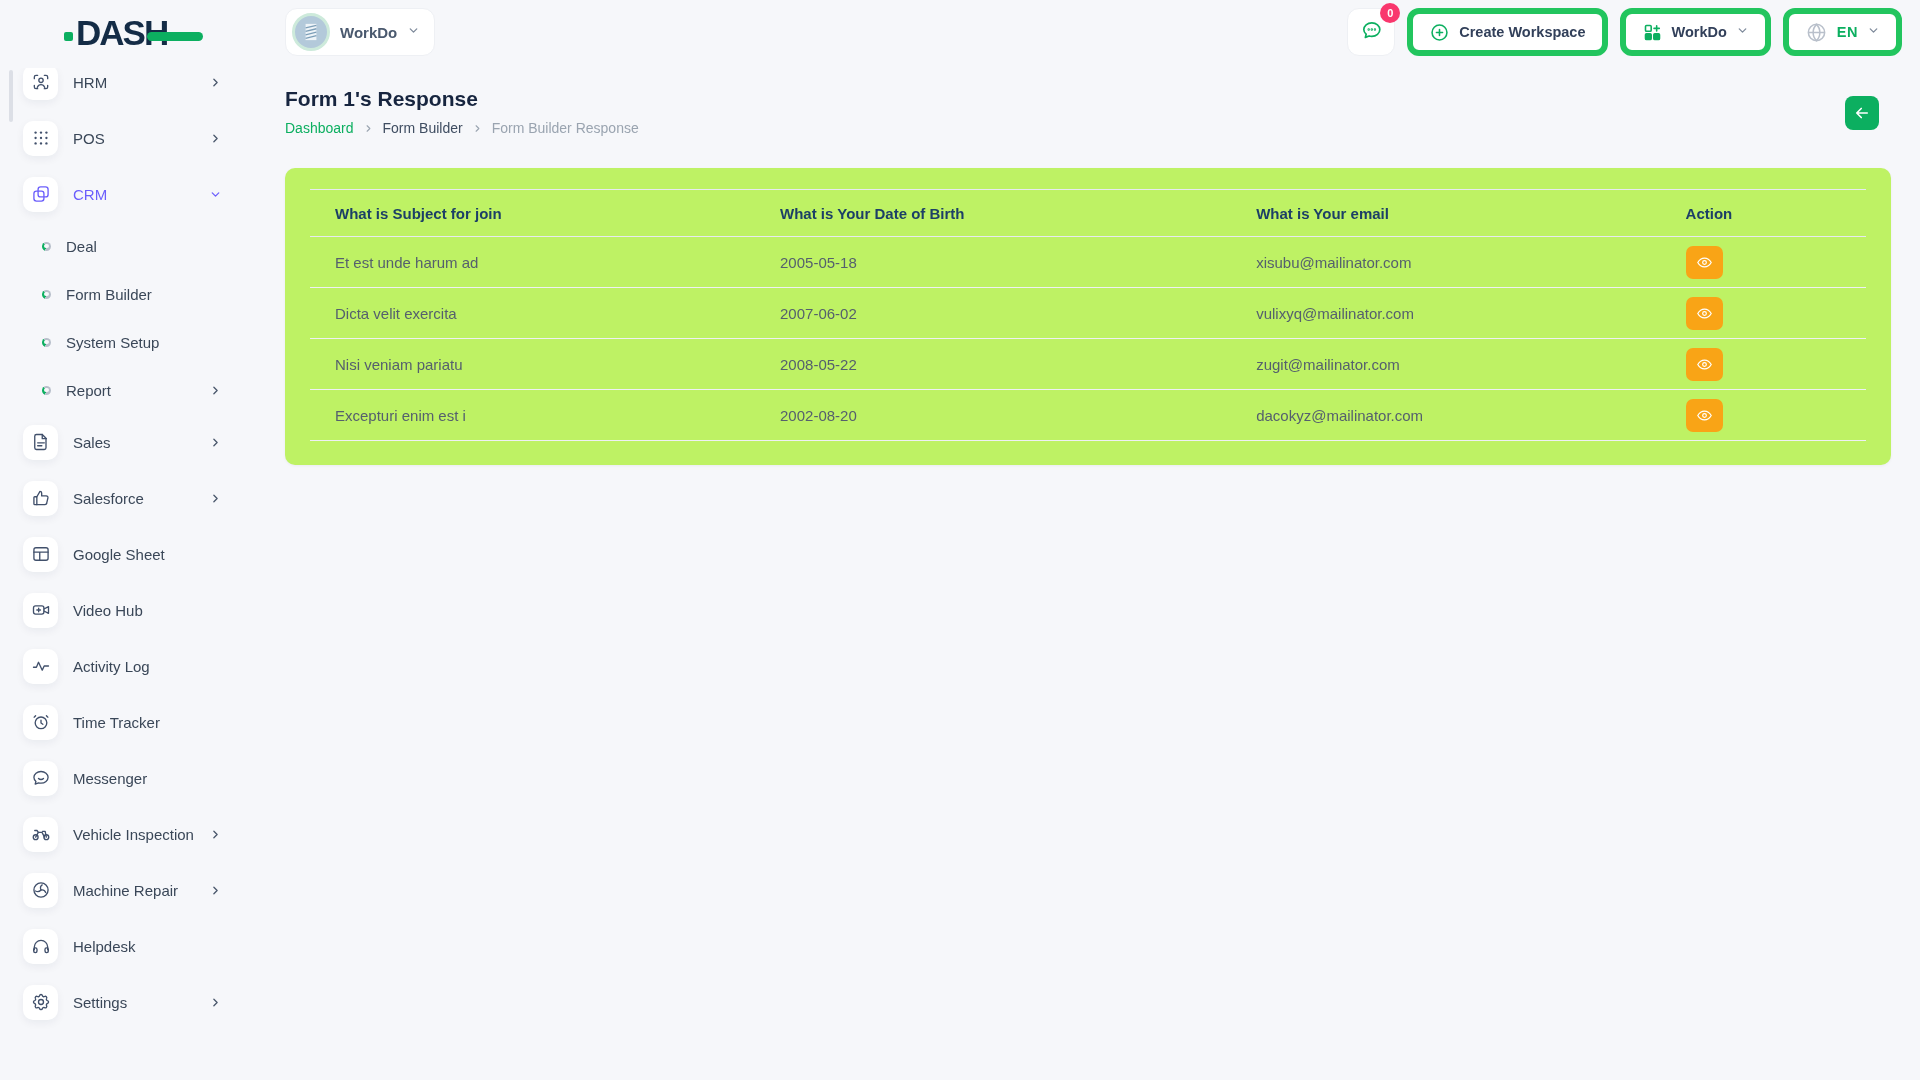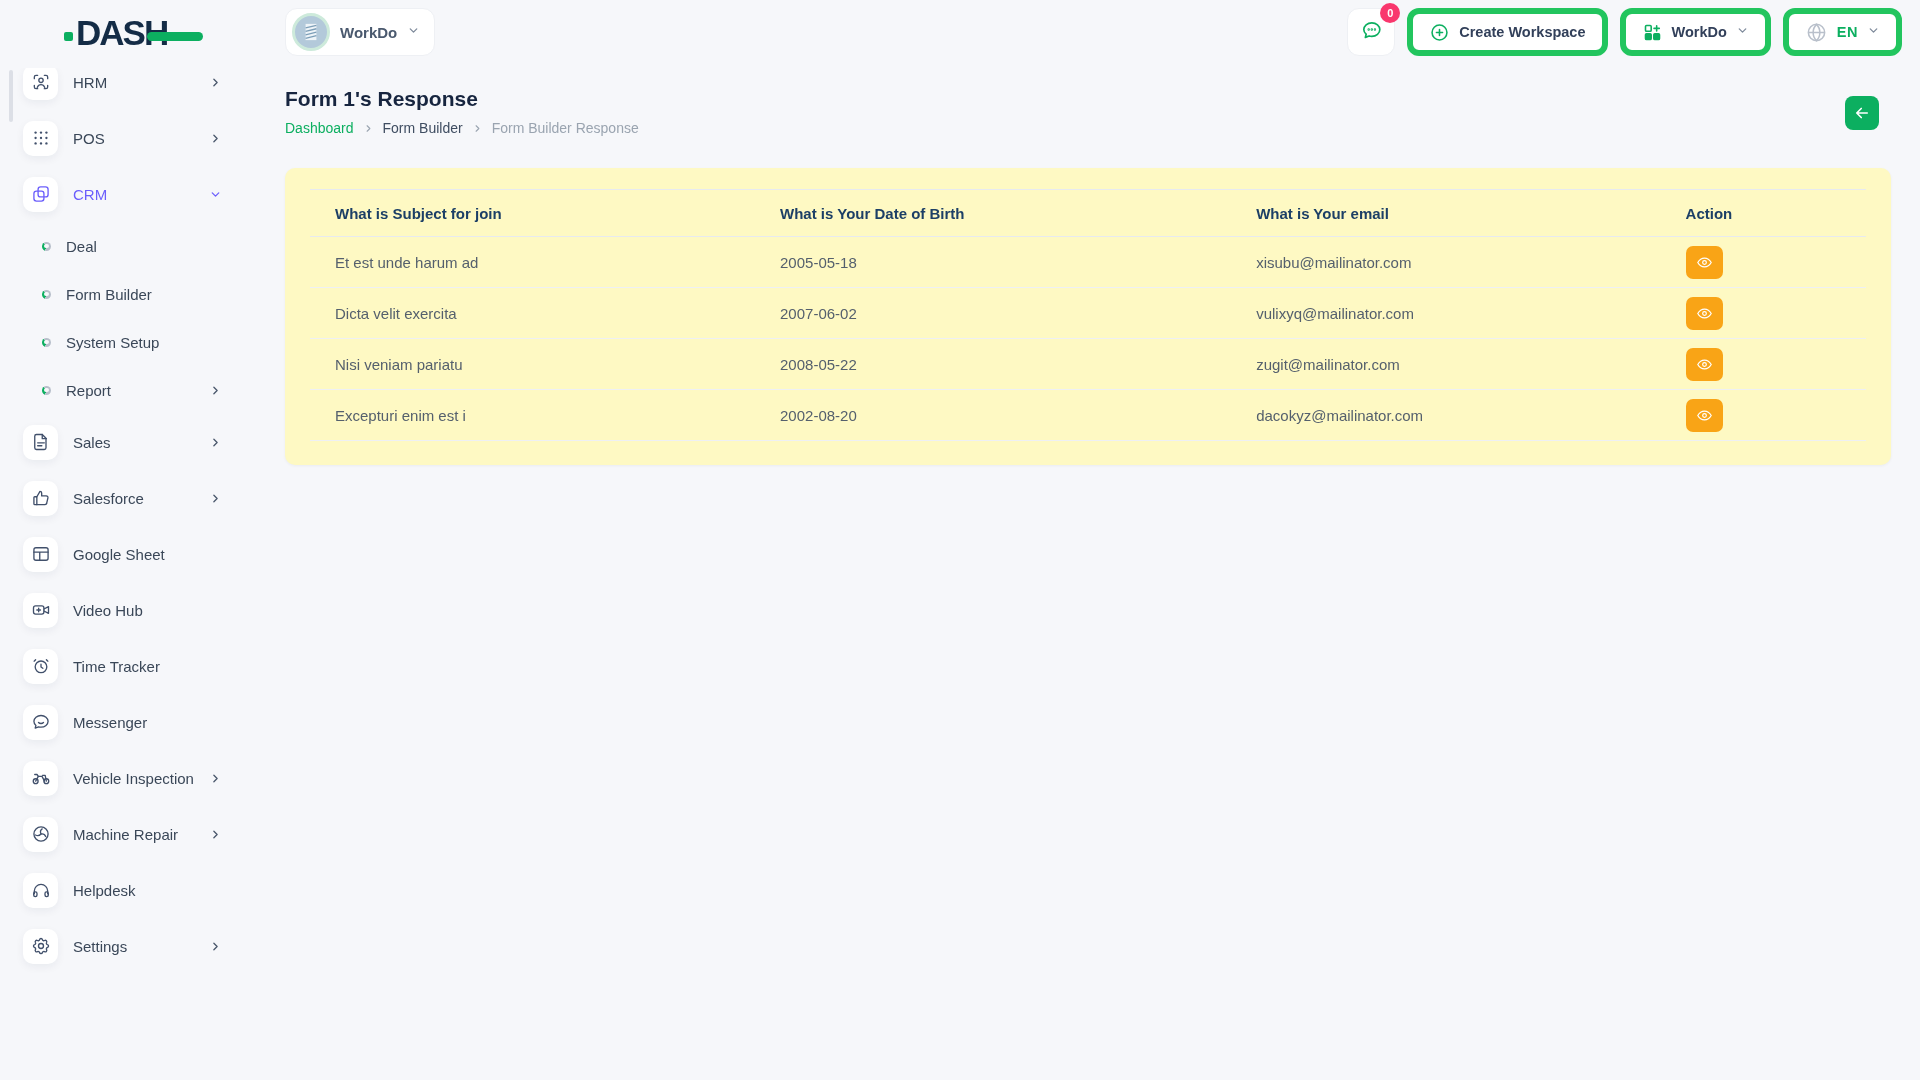--- a/index.html
+++ b/index.html
@@ -53,21 +53,21 @@
   .page-head { margin:34px 29px 0 45px; display:flex; justify-content:space-between; align-items:flex-start; }
   .page-title { margin:0; font-size:21px; font-weight:700; color:#17253f; line-height:26px; }
   .breadcrumb { display:flex; align-items:center; gap:9px; margin-top:8px; font-size:14px; }
   .crumb-link { color:#0caf60; cursor:pointer; }
   .crumb-mid { color:#3f4d61; cursor:pointer; }
   .crumb-muted { color:#9aa4b0; }
   .crumb-sep { color:#9aa4b0; display:grid; place-items:center; }
   .back-btn { width:34px; height:34px; margin:10px 12px 0 0; border:none; border-radius:8px; background:#0caf60;
     display:grid; place-items:center; cursor:pointer; }
 
-  .card { margin:32px 29px 0 45px; height:297px; background:#fef9c3; border-radius:10px;
+  .card { margin:32px 29px 0 45px; height:297px; background:#bef264; border-radius:10px;
     box-shadow:0 1px 3px rgba(20,30,60,.05); padding:21px 25px 0 25px; }
   table { width:100%; border-collapse:collapse; table-layout:fixed; }
   thead tr { height:47px; border-top:1px solid #e7eaf0; border-bottom:1px solid #e7eaf0; }
   th { text-align:left; padding:0 25px; font-size:15px; font-weight:700; color:#1c3f66; }
   tbody tr { height:51px; border-bottom:1px solid #eef0f4; }
   td { padding:0 25px; font-size:15px; color:#55606d; }
   .eye-btn { width:37px; height:33px; border:none; border-radius:7px; background:#f9a416;
     display:grid; place-items:center; cursor:pointer; }
 </style>
 </head>
@@ -268,20 +268,28 @@
       </div>
       <div class="side-item">
         <span class="icon-box">
           <svg width="20" height="20" viewBox="0 0 24 24" fill="none" stroke="currentColor" stroke-width="1.6" stroke-linecap="round" stroke-linejoin="round">
             <rect x="3" y="7" width="12.5" height="10" rx="2.5"></rect>
             <path d="M15.5 10.8l5.5-2.8v8l-5.5-2.8"></path>
             <path d="M9.2 9.8v4.4M7 12h4.4"></path>
           </svg>
         </span>
         <span class="side-label">Video Hub</span>
+      </div>
+      <div class="side-item">
+        <span class="icon-box">
+          <svg width="20" height="20" viewBox="0 0 24 24" fill="none" stroke="currentColor" stroke-width="1.6" stroke-linecap="round" stroke-linejoin="round">
+            <path d="M3 13.5h3.5L9 7.5 13.5 17l2.3-5H21"></path>
+          </svg>
+        </span>
+        <span class="side-label">Activity Log</span>
       </div>
       <div class="side-item">
         <span class="icon-box">
           <svg width="20" height="20" viewBox="0 0 24 24" fill="none" stroke="currentColor" stroke-width="1.6" stroke-linecap="round" stroke-linejoin="round">
             <circle cx="12" cy="13" r="7"></circle>
             <path d="M12 9.8v3.4l2.2 1.6"></path>
             <path d="M5.5 4.5L3.8 6.2M18.5 4.5l1.7 1.7"></path>
           </svg>
         </span>
         <span class="side-label">Time Tracker</span>

